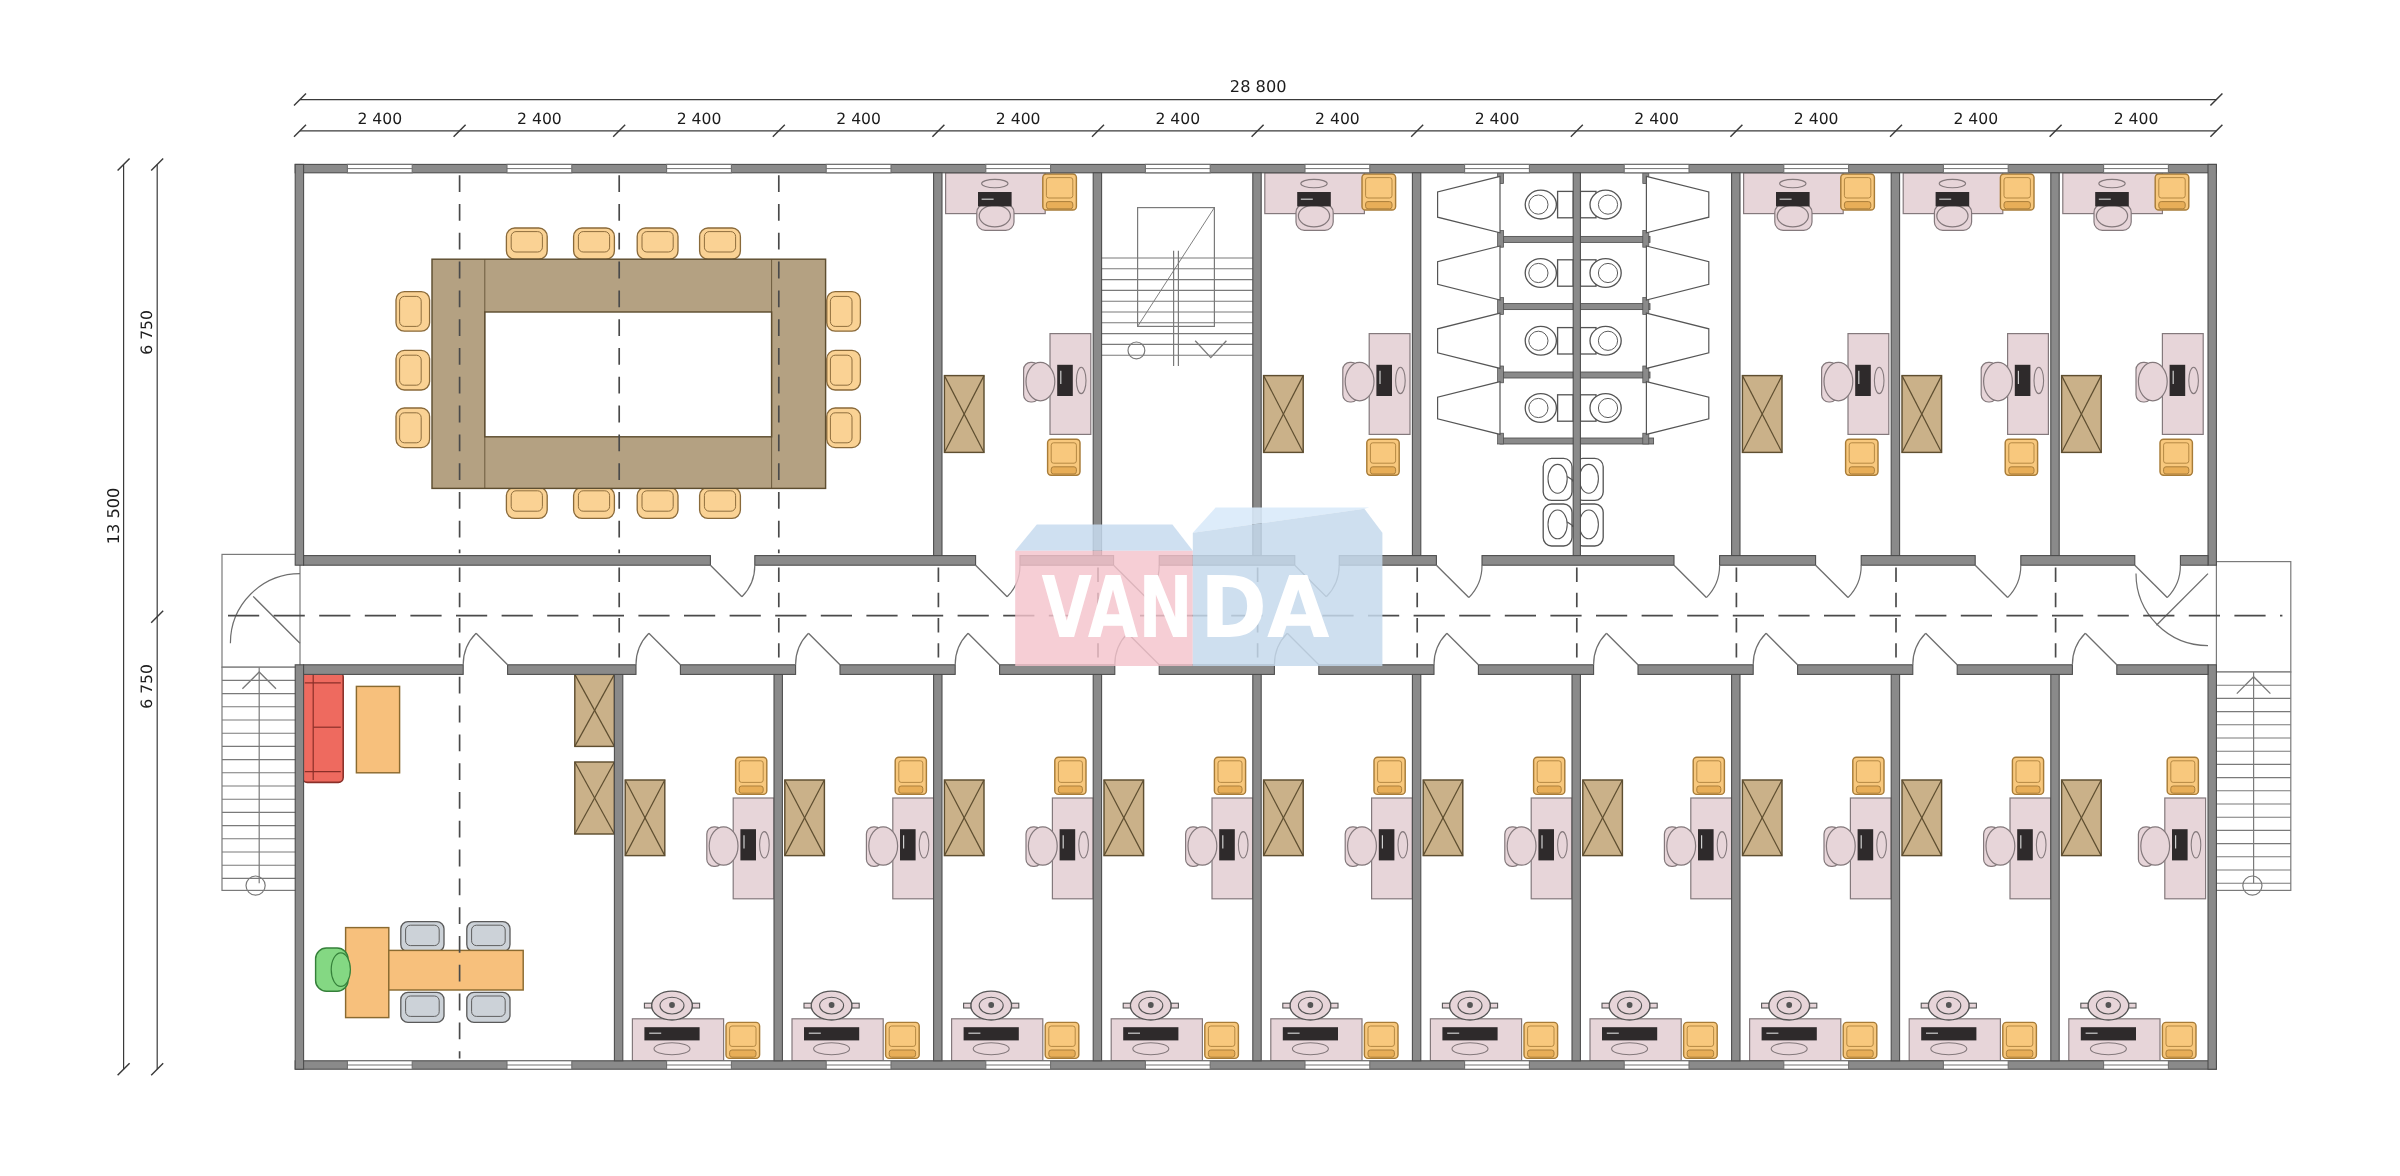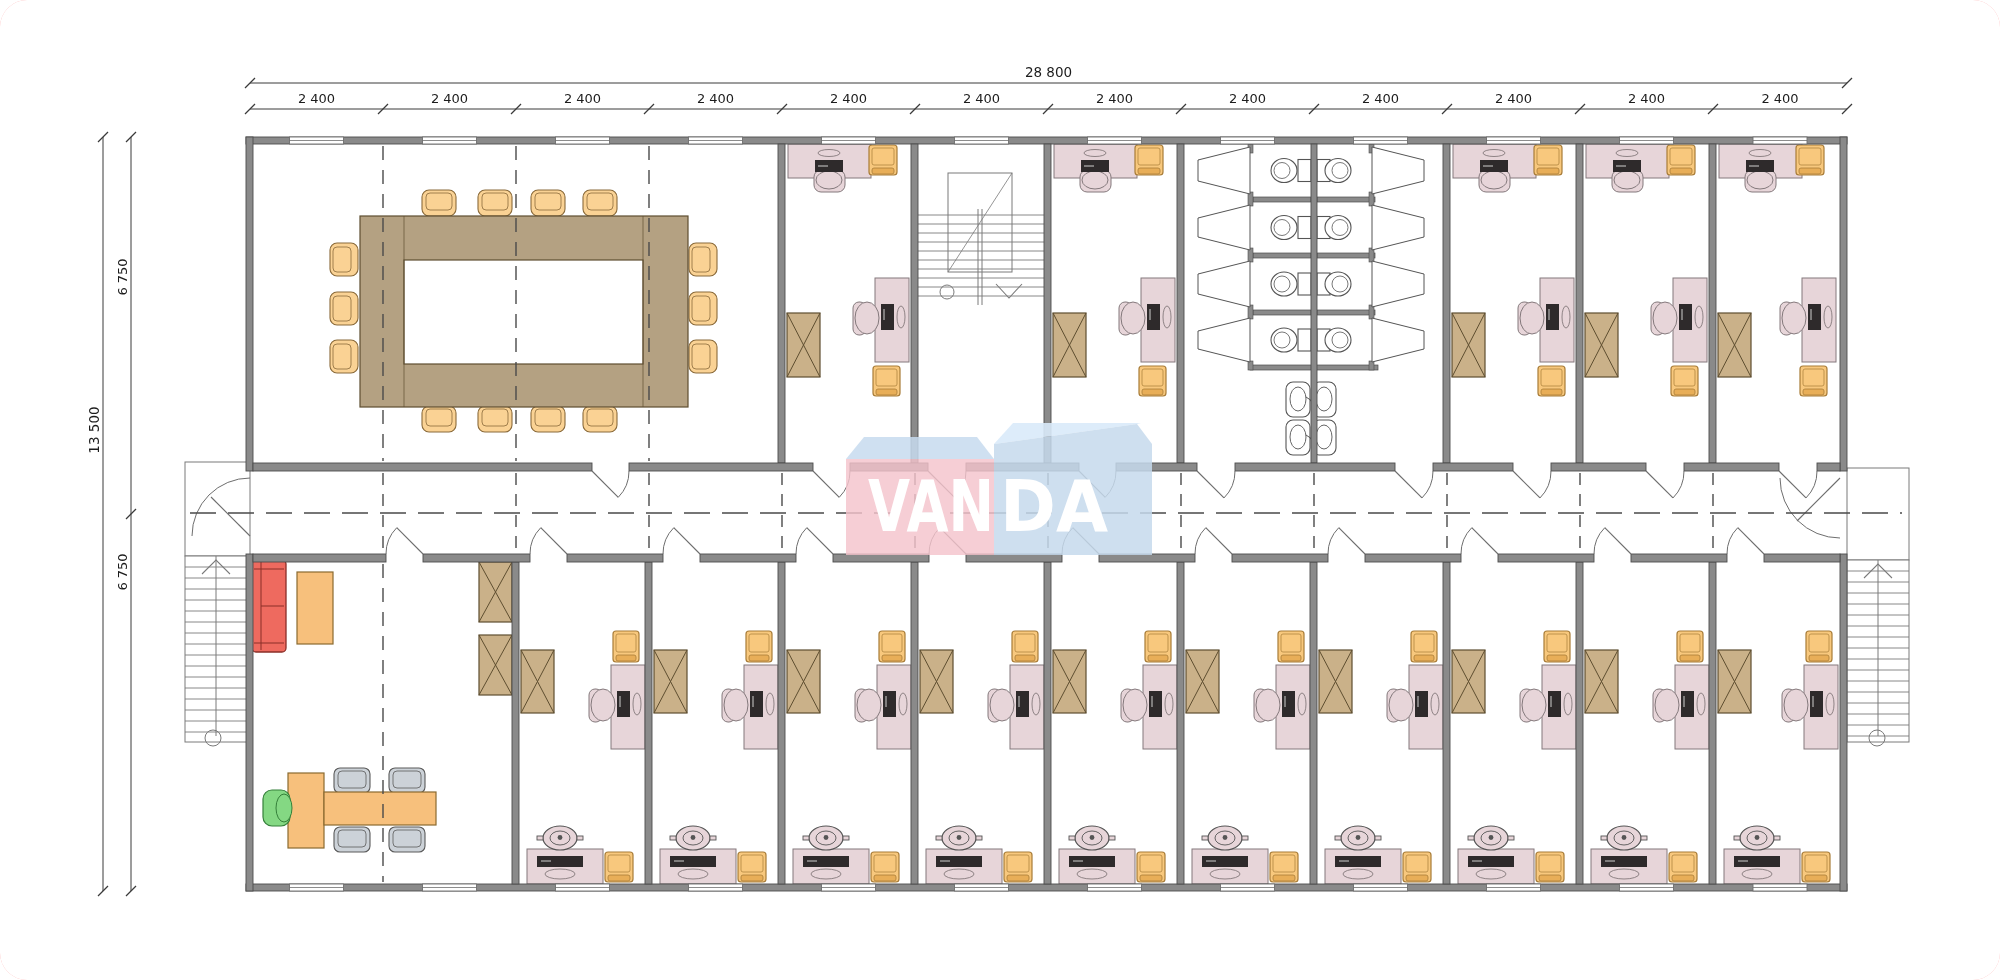--- a/index.html
+++ b/index.html
@@ -1,17 +1,17 @@
 <!DOCTYPE html>
 <html><head>
 <meta charset="utf-8">
 <style>
   html,body{margin:0;padding:0;background:#ffffff;}
   body{font-family:"DejaVu Sans", sans-serif;}
-  #stage{position:relative;width:2000px;height:980px;background:#fca5a5;overflow:hidden;border-radius:27px;}
+  #stage{position:relative;width:2000px;height:980px;background:#fca5a5;overflow:hidden;}
   svg{display:block;}
 </style>
 </head>
 <body>
 
 <div id="stage">
   <svg id="plan-svg" width="2000" height="980" viewBox="0 0 2000 980">
       <rect x="0" y="0" width="2000" height="980" fill="#ffffff" stroke="none" stroke-width="1" rx="0"></rect>
       <g>
         <g>

